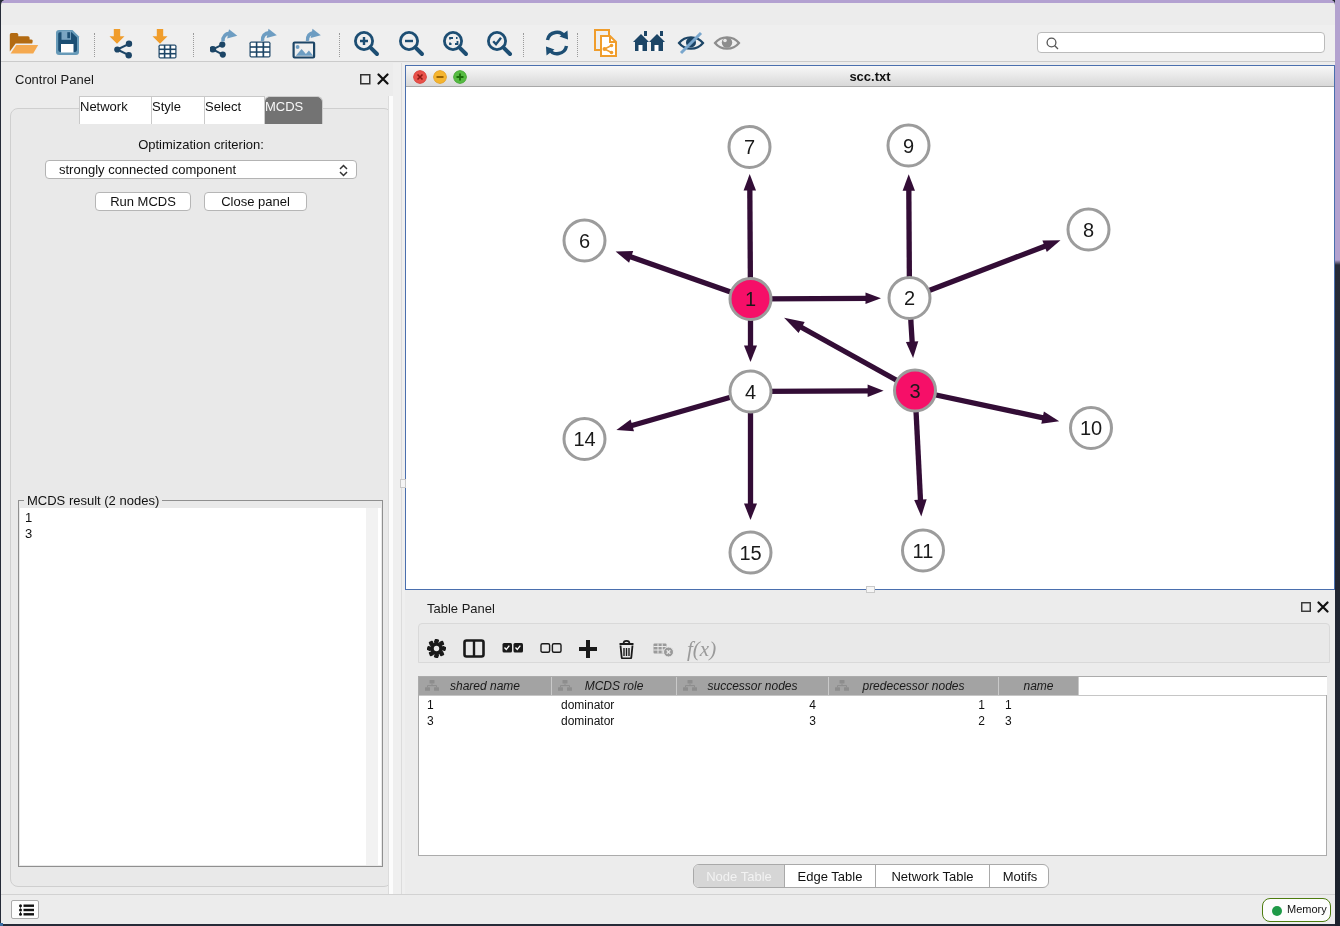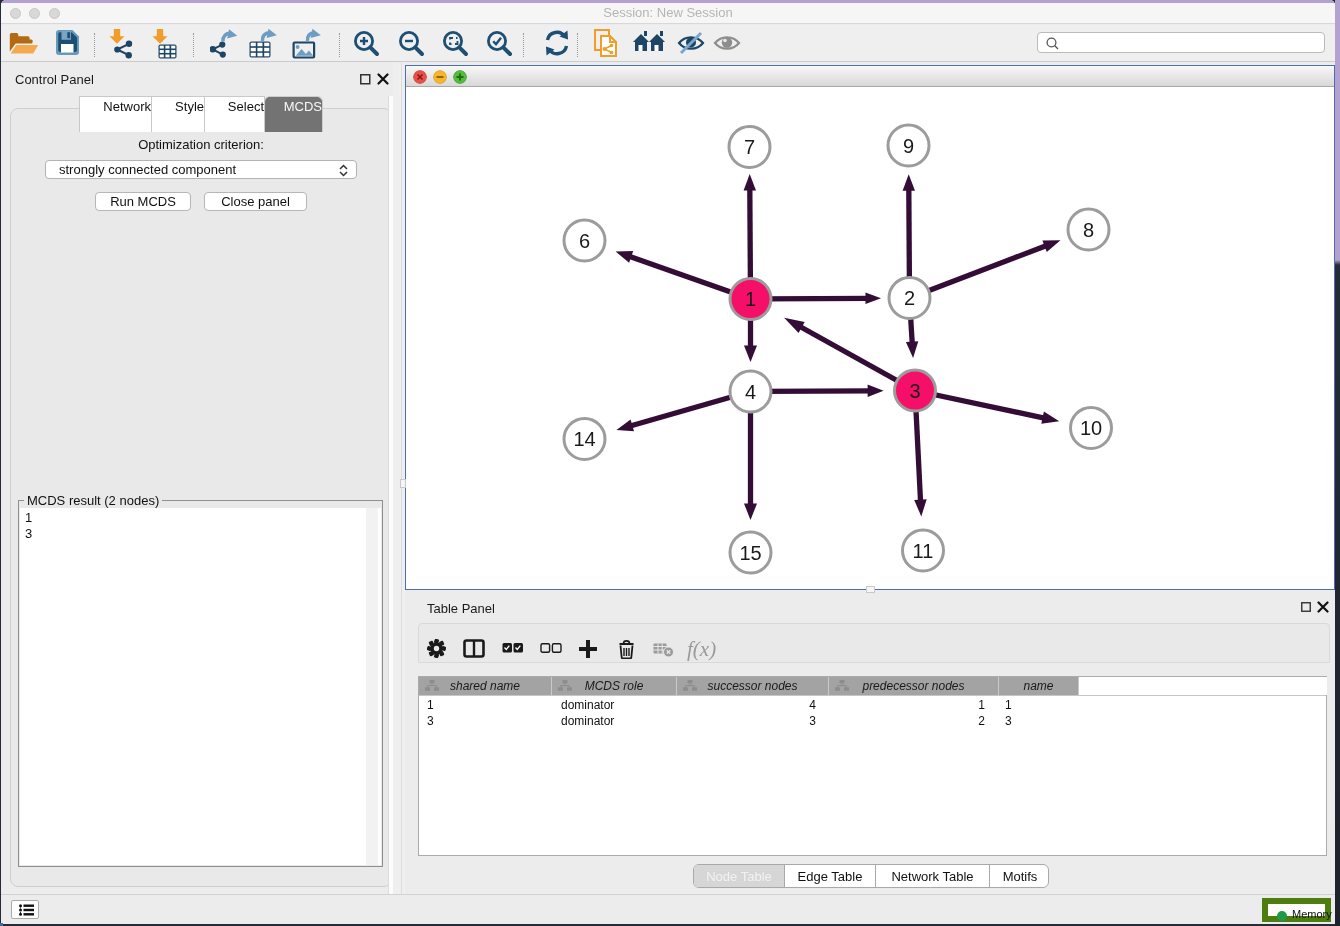--- a/index.html
+++ b/index.html
@@ -11,21 +11,21 @@
 #toolbar{position:absolute;left:0;top:24.5px;width:100%;height:37.5px;background:#efefef;border-bottom:1px solid #cbcbcb;}
 .ti{position:absolute;top:2px;}
 .tsep{position:absolute;top:8.5px;height:24px;width:0;border-left:1px dotted #9a9a9a;}
 #search{position:absolute;left:1036px;top:7.5px;width:288px;height:21px;background:#fff;border:1px solid #bbb;border-radius:4px;}
 #search svg{position:absolute;left:7px;top:3px;}
 
 #cpanel{position:absolute;left:0;top:63px;width:392px;height:831px;background:#ececec;}
 #cpanel .hdr{position:absolute;left:14px;top:9px;font-size:13px;color:#1a1a1a;}
 .paneicons{position:absolute;top:10px;}
 #cptabs{position:absolute;left:78px;top:33px;height:20px;font-size:13px;}
-.cptab{position:absolute;top:0;height:36px;text-align:right;line-height:19px;background:#fff;border:1px solid #c9c9c9;border-bottom:none;color:#111;}
+.cptab{position:absolute;top:0;height:28px;text-align:left;line-height:19px;background:#fff;border:1px solid #c9c9c9;border-bottom:none;color:#111;}
 #mcdstab{background:#737373;color:#f8f8f8;border-radius:6px 6px 0 0;border:1px solid #cdcdcd;border-bottom:none;}
 #cpbox{position:absolute;left:9px;top:45px;width:382px;height:779px;background:#e9e9e9;border:1px solid #cfcfcf;border-radius:8px;}
 #optlabel{position:absolute;left:4px;top:74px;width:392px;text-align:center;font-size:13px;color:#111;}
 #dropdown{position:absolute;left:44px;top:97px;width:312px;height:19px;background:#fff;border:1px solid #b3b3b3;border-radius:4px;font-size:13px;line-height:17px;padding-left:13px;color:#111;}
 .btn{position:absolute;top:129px;height:19px;background:#fff;border:1px solid #b6b6b6;border-radius:4px;font-size:13px;text-align:center;line-height:17px;color:#111;}
 #fieldset{position:absolute;left:17px;top:437px;width:365px;height:367px;border:1px solid #8f8f8f;}
 #fslegend{position:absolute;left:5px;top:-8px;background:#e9e9e9;padding:0 3px;font-size:13px;color:#111;}
 #fsinner{position:absolute;left:1px;top:7px;width:361px;height:357px;background:#fff;font-size:13px;color:#111;line-height:16px;padding:2px 0 0 5px;}
 #fsscroll{position:absolute;right:4px;top:7px;width:12px;height:357px;background:#f2f2f2;}
 
@@ -40,32 +40,26 @@
 #ttoolbar{position:absolute;left:19px;top:26px;width:912px;height:40px;background:#e9e9e9;border:1px solid #d9d9d9;border-radius:4px 4px 0 0;}
 #ttable{position:absolute;left:19px;top:79px;width:909px;height:180px;background:#fff;border:1px solid #ababab;}
 .th{position:absolute;top:0;height:18px;background:#a3a3a3;border-right:1px solid #c9c9c9;font-size:12px;color:#1a1a1a;text-align:center;line-height:18px;font-style:italic;}
 #threst{position:absolute;top:0;height:18px;background:#fff;}
 .td{position:absolute;font-size:12px;color:#111;height:16px;line-height:16px;}
 #ttabs{position:absolute;left:294px;top:267px;height:24px;border:1px solid #a9a9a9;border-radius:6px;background:#fff;overflow:hidden;font-size:13px;}
 .ttab{position:absolute;top:0;height:24px;line-height:23px;text-align:center;color:#111;border-right:1px solid #a9a9a9;}
 
 #statusbar{position:absolute;left:0;top:894px;width:100%;height:30px;background:#ececec;border-top:1px solid #d2d2d2;}
 #lbtn{position:absolute;left:10px;top:5px;width:28px;height:19px;background:#fdfdfd;border:1px solid #aaa;border-radius:2px;}
-#membtn{position:absolute;left:1261px;top:3px;width:69px;height:24px;background:#fdfdfd;border:6px solid #4d7c0f;border-radius:0;font-size:11px;color:#111;}
+#membtn{position:absolute;left:1261px;top:3px;width:69px;height:24px;background:#fdfdfd;border:1px solid #4d7c0f;border-radius:8px;font-size:11px;color:#111;}
 </style></head>
 <body>
 <div id="rightstrip"></div>
 <div id="app">
 <div id="topstrip"></div>
-<div id="titlebar">
-  <div class="tl" style="left:9px;"></div>
-      <div class="tl" style="left:28px;"></div>
-      <div class="tl" style="left:48px;"></div>
-  <div id="wtitle">Session: New Session</div>
-</div>
 <div id="toolbar">
       <svg class="ti" style="left:8px;top:5.5px;" width="30" height="26" viewBox="0 0 30 26">
         <path d="M0.8 21.5 L0.8 4.6 Q0.8 3 2.5 3 L7.6 3 Q9.3 3 9.3 4.6 L9.3 6.2 L19 6.2 Q20.6 6.2 20.6 7.8 L20.6 9.6 L22.4 9.6 Q24 9.6 23.7 11.2 L23.2 13.4 L6.6 13.4 z" fill="#b36b12"></path>
         <path d="M1.6 23.5 L7.3 15 L29.2 15 L24.2 23.5 z" fill="#f5a94f"></path>
       </svg>
       <svg class="ti" style="left:54px;top:4.5px;" width="25" height="27" viewBox="0 0 25 27">
         <path d="M1 4 q0-3 3-3 h13.5 l6.5 6.5 v15.5 q0 3 -3 3 h-17 q-3 0 -3-3 z" fill="#679ab8"></path>
         <path d="M3.2 5 q0-1.8 1.8-1.8 h11.6 l5.4 5.4 v12.5 q0 1.8 -1.8 1.8 h-15.2 q-1.8 0 -1.8-1.8 z" fill="#1c4f74"></path>
         <rect x="6.5" y="2" width="9.5" height="8.8" fill="#7aa5c2"></rect>
         <rect x="12.3" y="3.2" width="2.8" height="6" fill="#1c4f74"></rect>
@@ -224,20 +218,21 @@
   <div class="btn" style="left:94px;width:96px;">Run MCDS</div>
   <div class="btn" style="left:203px;width:103px;">Close panel</div>
   <div id="fieldset">
     <div id="fsinner">1<br>3</div>
     <div id="fsscroll"></div>
     <div id="fslegend">MCDS result (2 nodes)</div>
   </div>
 </div>
 <div id="netwin">
   <div id="nettitle">
+    <div class="t">scc.txt</div>
     <svg class="mtl" style="left:6.5px;" width="14" height="14">
           <circle cx="7" cy="7" r="6.5" fill="#e8514a" stroke="#d33a32" stroke-width="0.8"></circle>
           <path d="M4.5 4.5 L9.5 9.5 M9.5 4.5 L4.5 9.5" stroke="#8c1813" stroke-width="1.6"></path>
         </svg>
     <svg class="mtl" style="left:26.5px;" width="14" height="14">
           <circle cx="7" cy="7" r="6.5" fill="#f5b52f" stroke="#e09c1f" stroke-width="0.8"></circle>
           <path d="M3.5 7 L10.5 7" stroke="#9a6404" stroke-width="1.8"></path>
         </svg>
     <svg class="mtl" style="left:46.5px;" width="14" height="14">
           <circle cx="7" cy="7" r="6.5" fill="#56bb42" stroke="#3da02c" stroke-width="0.8"></circle>

